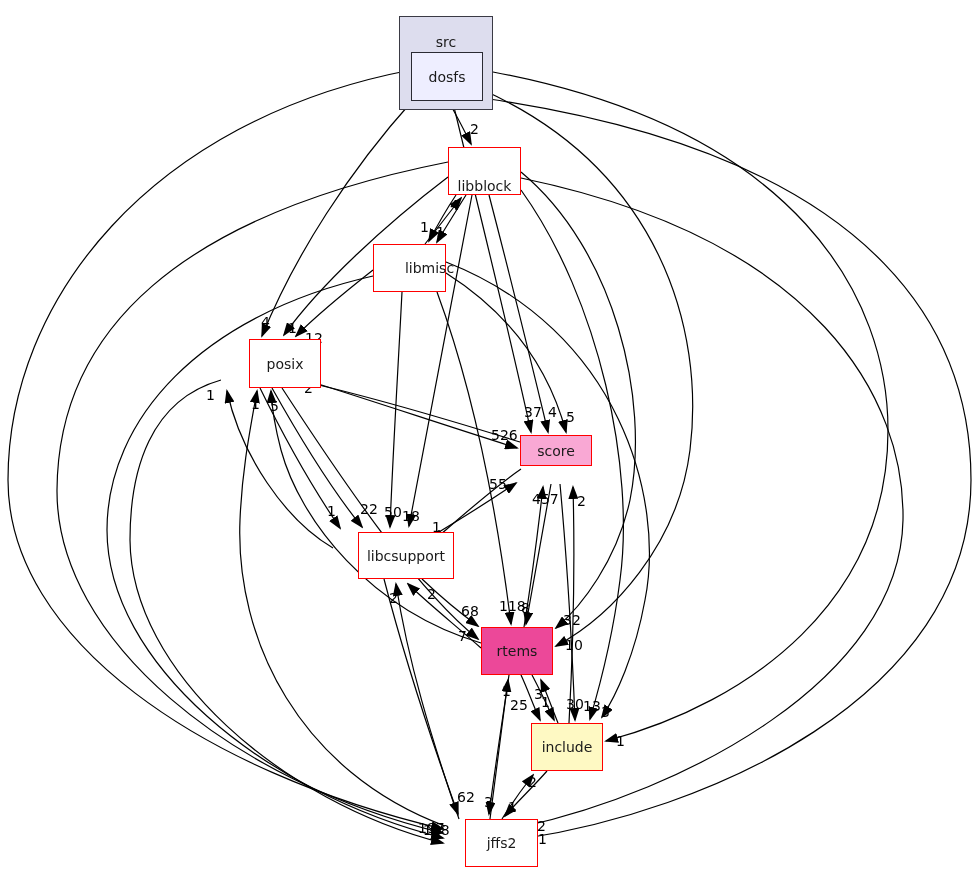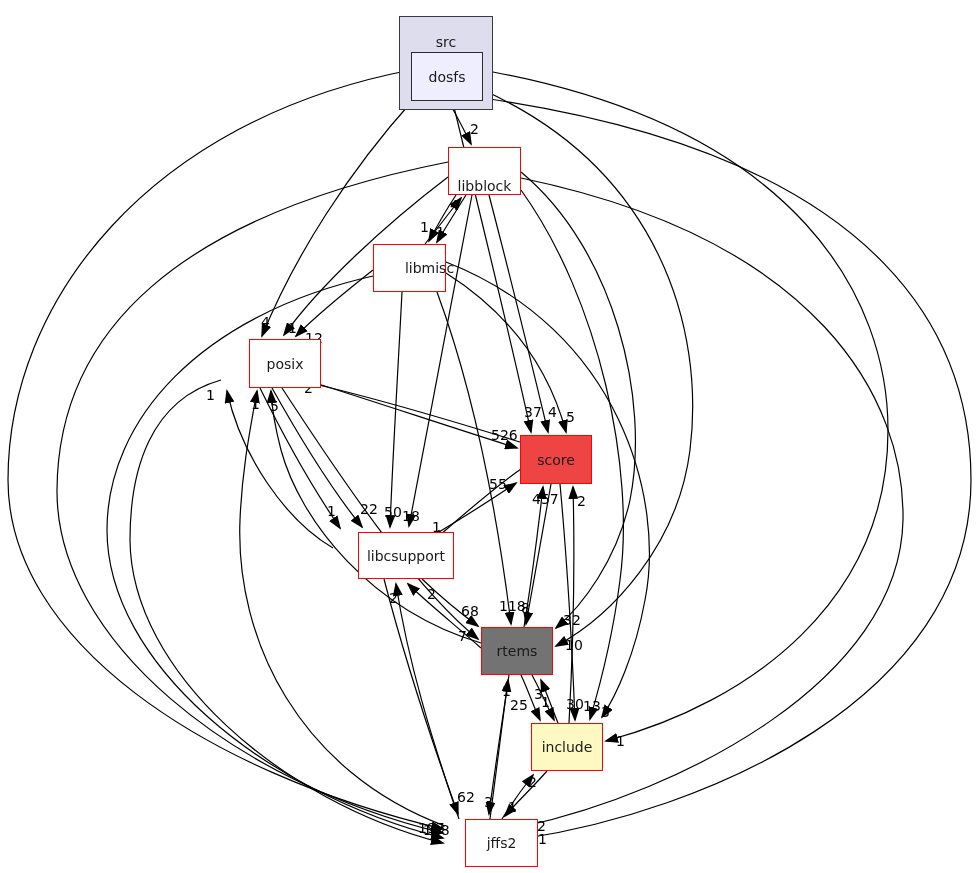--- a/index.html
+++ b/index.html
@@ -157,27 +157,27 @@
       </div>
       <div class="node" style="left: 448px; top: 147px; width: 73px; height: 48px; background: rgb(255, 255, 255); border: 1.2px solid rgb(255, 0, 0); align-items: flex-end;">
         <span>libblock</span>
       </div>
       <div class="node" style="left: 373px; top: 244px; width: 73px; height: 48px; background: rgb(255, 255, 255); border: 1.2px solid rgb(255, 0, 0); padding-left: 40px;">
         <span>libmisc</span>
       </div>
       <div class="node" style="left: 221px; top: 339px; width: 72px; height: 49px; background: rgb(255, 255, 255); border: 1.2px solid rgb(255, 0, 0); margin-left: 28px;">
         <span>posix</span>
       </div>
-      <div class="node" style="left: 520px; top: 435px; width: 72px; height: 49px; background: #ef4444; border: 1.2px solid rgb(255, 0, 0);">
+      <div class="node" style="left: 520px; top: 435px; width: 72px; height: 31px; background: #f9a8d4; border: 1.2px solid rgb(255, 0, 0);">
         <span>score</span>
       </div>
       <div class="node" style="left: 333px; top: 532px; width: 96px; height: 47px; background: rgb(255, 255, 255); border: 1.2px solid rgb(255, 0, 0); margin-left: 25px;">
         <span>libcsupport</span>
       </div>
-      <div class="node" style="left: 481px; top: 627px; width: 72px; height: 48px; background: #737373; border: 1.2px solid rgb(255, 0, 0);">
+      <div class="node" style="left: 481px; top: 627px; width: 72px; height: 48px; background: #ec4899; border: 1.2px solid rgb(255, 0, 0);">
         <span>rtems</span>
       </div>
       <div class="node" style="left: 531px; top: 723px; width: 72px; height: 48px; background: #fef9c3; border: 1.2px solid rgb(255, 0, 0);">
         <span>include</span>
       </div>
       <div class="node" style="left: 465px; top: 819px; width: 73px; height: 48px; background: rgb(255, 255, 255); border: 1.2px solid rgb(255, 0, 0);">
         <span>jffs2</span>
       </div>
     </div>
 </div>

